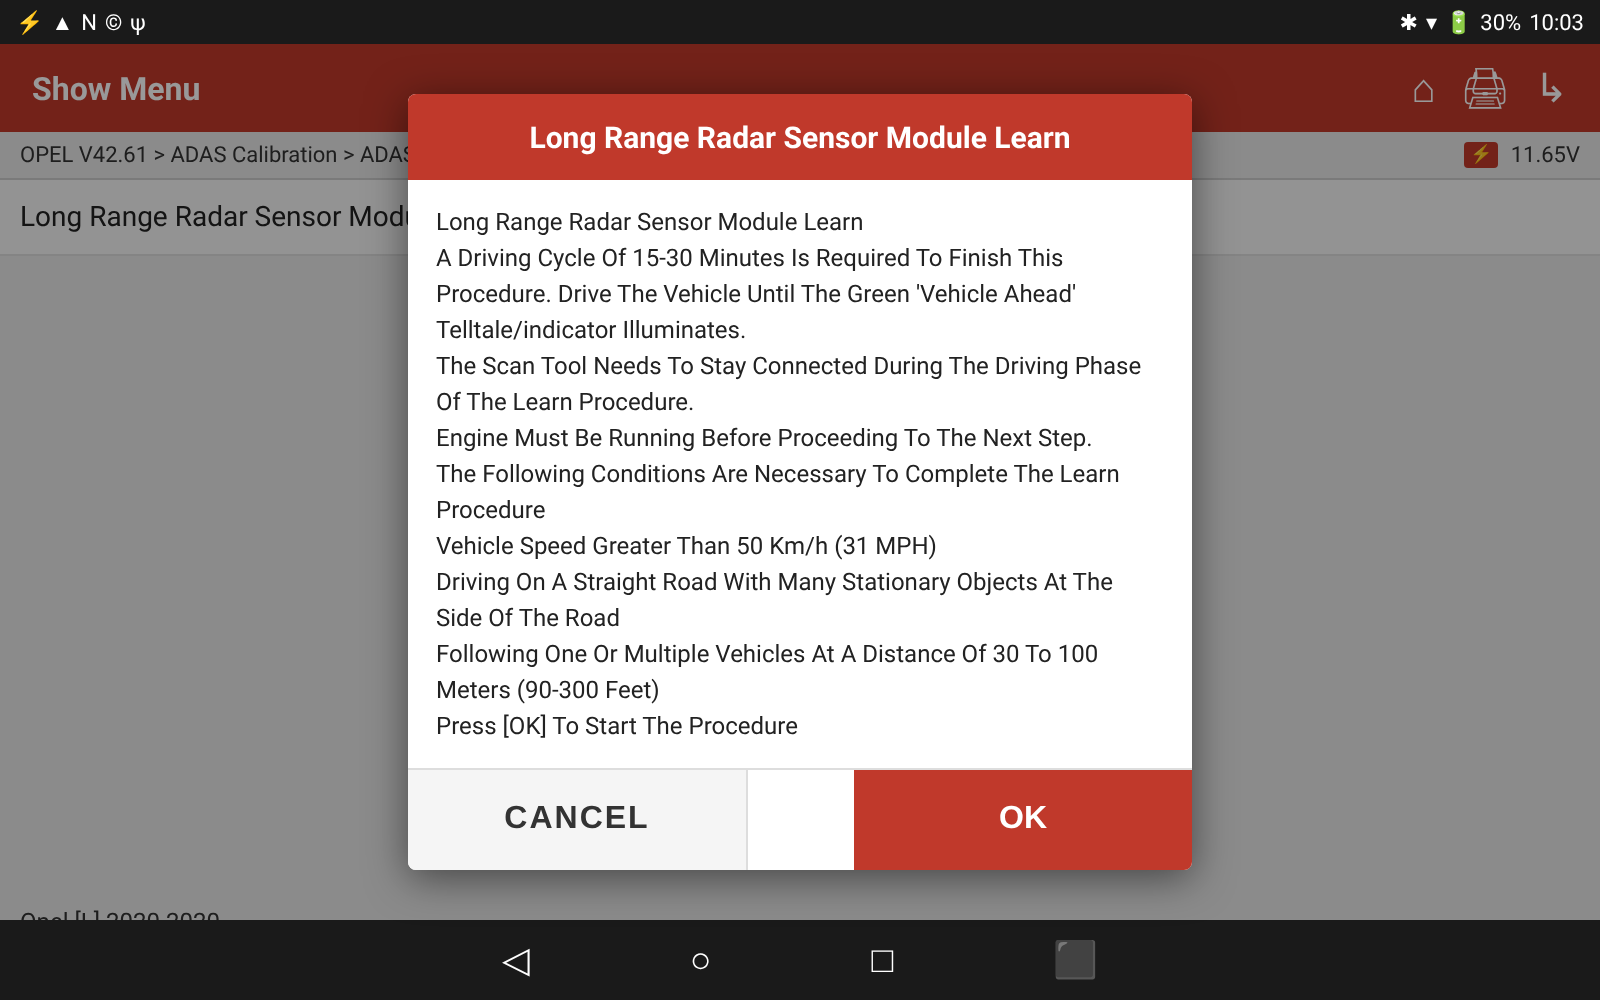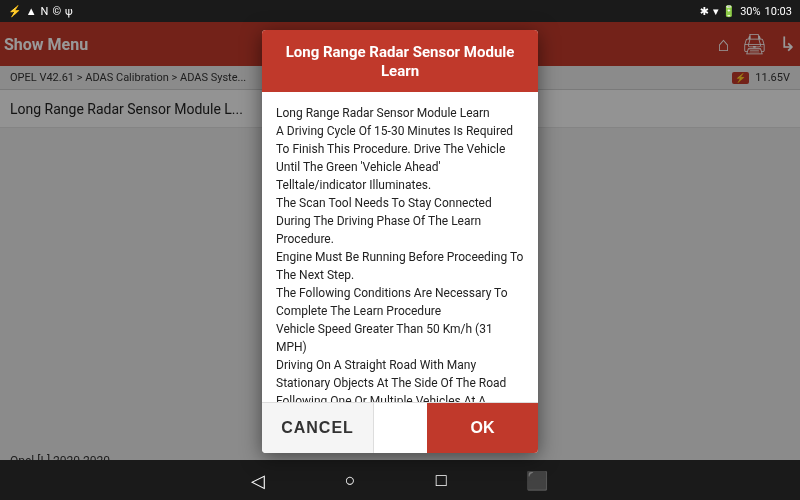--- a/index.html
+++ b/index.html
@@ -34,21 +34,21 @@
       align-items: center;
       gap: 4px;
     }
 
     
     .toolbar {
       background: #c0392b;
       height: 44px;
       display: flex;
       align-items: center;
-      padding: 0 4px;
+      padding: 0 16px;
       justify-content: space-between;
     }
     .toolbar-title {
       color: white;
       font-size: 16px;
       font-weight: bold;
     }
     .toolbar-icons {
       display: flex;
       gap: 12px;
@@ -139,21 +139,21 @@
       background: rgba(0,0,0,0.4);
       display: flex;
       align-items: center;
       justify-content: center;
       z-index: 10;
     }
 
     .modal {
       background: white;
       border-radius: 4px;
-      width: 276px;
+      width: 392px;
       overflow: hidden;
       box-shadow: 0 4px 20px rgba(0,0,0,0.5);
     }
 
     .modal-header {
       background: #c0392b;
       padding: 12px 16px;
       text-align: center;
     }
     .modal-header-title {

